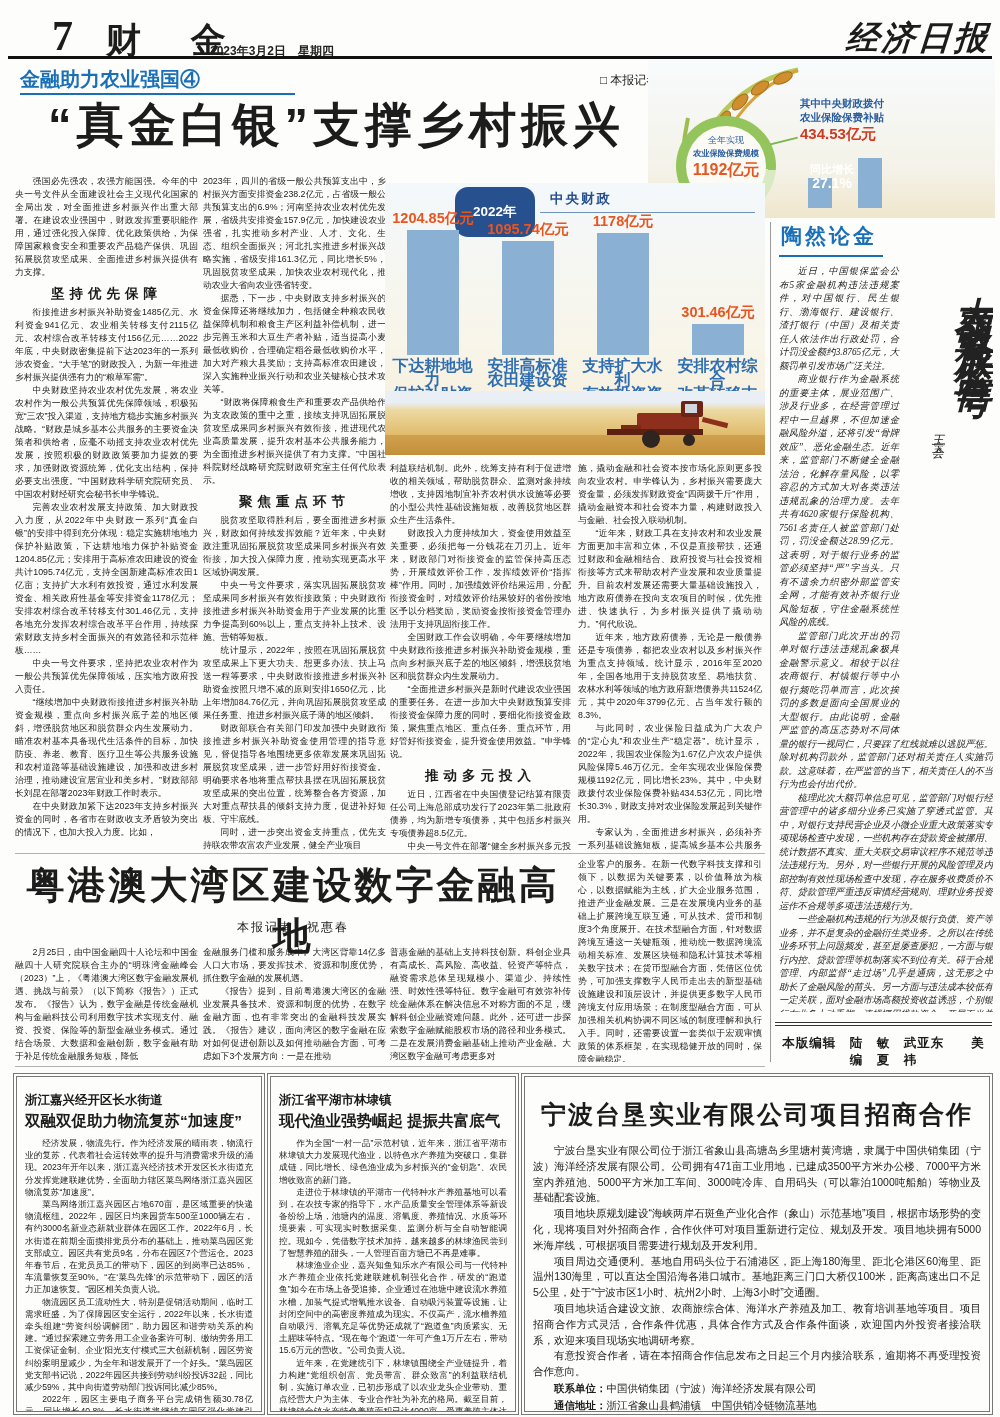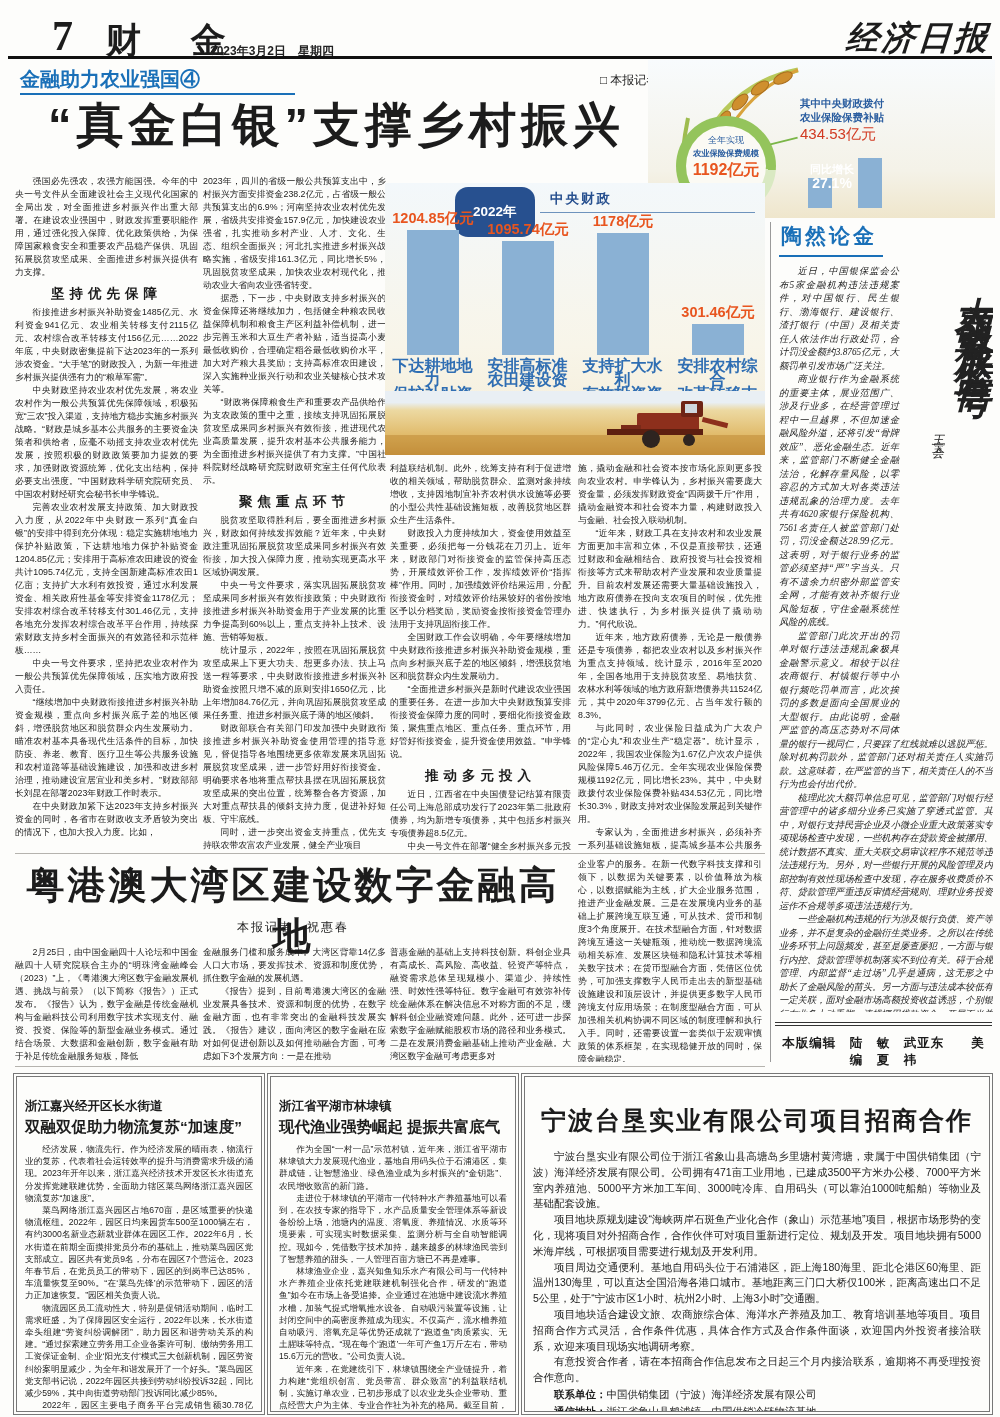--- a/index.html
+++ b/index.html
@@ -36,21 +36,21 @@
   .donut-in { position:absolute; left:10px; top:10px; width:80px; height:80px; border-radius:50%; background:#fbfaf4;
               display:flex; flex-direction:column; align-items:center; justify-content:center; text-align:center; }
   .d-l1 { font-size:9px; font-weight:normal; color:#2a5d9f; }
   .d-l2 { font-size:9px; font-weight:bold; color:#2a5d9f; transform:scale(.92); white-space:nowrap; }
   .d-v  { font-size:16px; font-weight:900; color:#e8551f; }
   .d-g  { font-size:9px; font-weight:900; color:#e8551f; }
   .d-g b { font-size:14px; }
   .conn { position:absolute; left:770px; top:140px; width:28px; height:2px; background:#7ab648; transform:rotate(-14deg); }
   .callout { position:absolute; left:800px; top:96px; width:190px; }
   .c-l { font-size:10.5px; font-weight:bold; color:#2a5d9f; line-height:14px; }
-  .c-v { font-size:15px; font-weight:400; color:#d13a22; margin-top:1px; }
+  .c-v { font-size:15px; font-weight:700; color:#d13a22; margin-top:1px; }
   .minibars { position:absolute; left:806px; top:152px; width:90px; height:56px; }
   .mb { position:absolute; bottom:0; width:24px; background:#8ab1d4; }
   .mb1 { left:2px;  height:30px; }
   .mb2 { left:52px; height:50px; }
   .mb-txt { position:absolute; left:4px; top:10px; color:#fff; font-weight:900; font-size:11px; line-height:14px; text-align:center; z-index:2; }
   .mb-txt b { font-size:14px; }
 
   
   .graphic { position:absolute; left:385px; top:183px; width:380px; height:272px;
              background:linear-gradient(180deg,#f3f8fb 0%,#f8f5e9 60%,#f4ecd6 100%); }
@@ -87,21 +87,21 @@
                font-family:"Liberation Serif",serif; font-weight:900; font-size:38px; letter-spacing:3px; }
   .bay-byline { position:absolute; left:15px; top:919px; width:556px; text-align:center;
                 font-family:"Liberation Serif",serif; font-size:12px; letter-spacing:2px; }
   #bcol1 { left:15px;  top:946px; width:183px; height:116px; }
   #bcol2 { left:203px; top:946px; width:183px; height:116px; }
   #bcol3 { left:390px; top:946px; width:181px; height:116px; }
   #bcol4 { left:578px; top:858px; width:184px; height:204px; }
 
   
   .ad { position:absolute; top:1076px; height:336px; border:1px solid #777; outline:1px solid #777; outline-offset:2px;
-        padding:21px 8px; overflow:hidden; background:#fdfdfb; }
+        padding:15px 8px; overflow:hidden; background:#fdfdfb; }
   #ad1 { left:16px;  width:246px; }
   #ad2 { left:270px; width:246px; }
   #ad3 { left:524px; width:466px; }
   .ad-kicker { font-size:12.5px; font-weight:900; margin-bottom:2px; }
   .ad-title { font-size:15.5px; font-weight:900; margin-bottom:5px; white-space:nowrap; }
   .ad-body { font-size:8.6px; line-height:12.2px; text-align:justify; }
   .ad-body p { text-indent:2em; margin:0; }
   #ad3 .ad-title { text-align:center; font-size:25px; letter-spacing:2px; margin:6px 0 12px; }
   #ad3 .ad-body { font-size:10.5px; line-height:15.8px; }
   .contact { font-size:10.5px; line-height:17px; text-indent:2em; }
@@ -296,21 +296,21 @@
         <p>2022年，园区主要电子商务平台完成销售额30.78亿元，同比增长40.8%。长水街道将继续在园区强化党建引领，以党建活力激发治理活力和发展活力，持续赋能园区高质量发展。</p>
       </div>
 
   </div>
 
   <div id="ad2" class="ad">
     <div class="ad-kicker">浙江省平湖市林埭镇</div>
     <div class="ad-title">现代渔业强势崛起 提振共富底气</div>
     <div class="ad-body">
 
-    <p>作为全国“一村一品”示范村镇，近年来，浙江省平湖市林埭镇大力发展现代渔业，基地自用码头位于石浦港区，集群成链，让智慧渔业、绿色渔业成为乡村振兴的“金钥匙”、农民增收致富的新门路。</p>
+    <p>作为全国“一村一品”示范村镇，近年来，浙江省平湖市林埭镇大力发展现代渔业，以特色水产养殖为突破口，集群成链，同比增长、绿色渔业成为乡村振兴的“金钥匙”、农民增收致富的新门路。</p>
         <p>走进位于林埭镇的平湖市一代特种水产养殖基地可以看到，在农技专家的指导下，水产品质量安全管理体系等新设备纷纷上场，池塘内的温度、溶氧度、养殖情况、水质等环境要素，可实现实时数据采集、监测分析与全自动智能调控。现如今，凭借数字技术加持，越来越多的林埭渔民尝到了智慧养殖的甜头，一人管理百亩方塘已不再是难事。</p>
         <p>林埭渔业企业，嘉兴知鱼知乐水产有限公司与一代特种水产养殖企业依托党建联建机制强化合作，研发的“跑道鱼”如今在市场上备受追捧。企业通过在池塘中建设流水养殖水槽，加装气提式增氧推水设备、自动吸污装置等设施，让封闭空间中的高密度养殖成为现实。不仅高产，流水槽养殖自动吸污、溶氧充足等优势还成就了“跑道鱼”肉质紧实、无土腥味等特点。“现在每个‘跑道’一年可产鱼1万斤左右，带动15.6万元的营收。”公司负责人说。</p>
         <p>近年来，在党建统引下，林埭镇围绕全产业链提升，着力构建“党组织创富、党员带富、群众致富”的利益联结机制，实施订单农业，已初步形成了以农业龙头企业带动、重点经营大户为主体、专业合作社为补充的格局。截至目前，林埭镇全镇水产特色养殖面积已达4000亩，受惠养殖主体达300余户。今后，林埭镇还将打造智慧分拣、生产加工、冷链物流、品牌销售等特色农业全产业链，努力在深化城乡统筹中推进共同富裕。</p>
       </div>
 
   </div>
 
   <div id="ad3" class="ad">
     <div class="ad-title">宁波台垦实业有限公司项目招商合作</div>
     <div class="ad-body">

